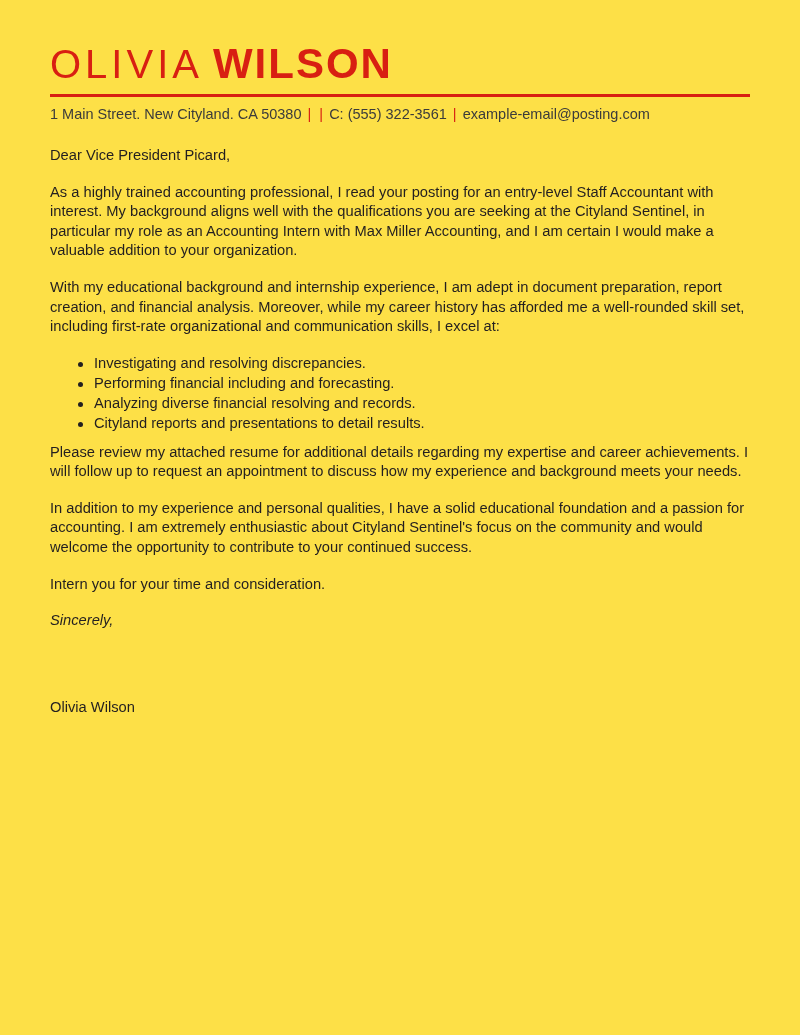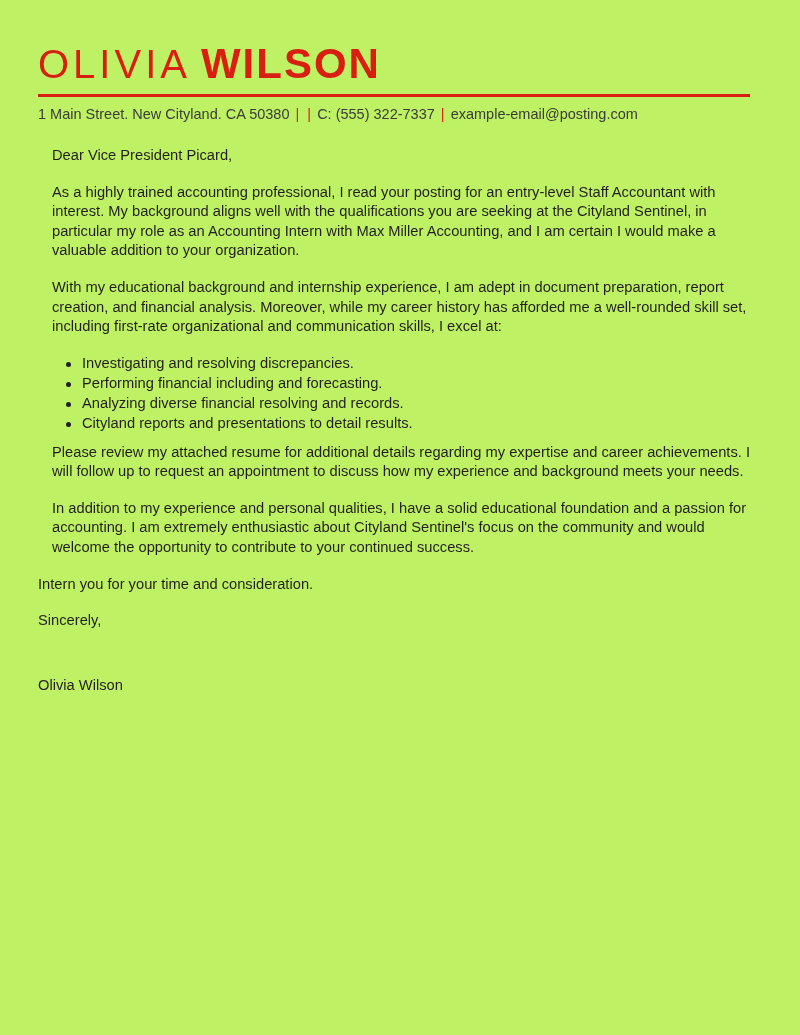--- a/index.html
+++ b/index.html
@@ -12,22 +12,22 @@
     height: 1035px;
     font-family: "Liberation Sans", sans-serif;
     color: #231f20;
     position: relative;
     overflow: hidden;
   }
   .page {
     width: 800px;
     height: 1035px;
     box-sizing: border-box;
-    padding: 30px 50px 0 38px;
-    background: #bef264;
+    padding: 30px 50px 0 50px;
+    background: #fde047;
   }
 
   
   .letterhead {
     padding-top: 10px;
   }
   .name-line {
     font-size: 40px;
     line-height: 48px;
     letter-spacing: 1px;
@@ -66,21 +66,21 @@
   .letter-body {
     margin-top: 22px;
     font-size: 14.7px;
     line-height: 19.6px;
     color: #231f20;
   }
   .salutation {
     margin-bottom: 17px;
   }
   .para {
-    margin: 0 0 17px 14px;
+    margin: 0 0 17px 0;
     text-align: left;
   }
   ul.bullets {
     list-style: none;
     margin: 0 0 9px 0;
     padding: 0;
   }
   ul.bullets li {
     position: relative;
     padding-left: 44px;
@@ -94,41 +94,42 @@
     top: 8px;
     width: 5px;
     height: 5px;
     background: #231f20;
     border-radius: 50%;
   }
   .closing {
     margin: 0 0 17px 0;
   }
   .sign-off {
-    margin: 0 0 45px 0;
+    margin: 0 0 67px 0;
+    font-style: italic;
   }
   .signature-name {
     margin: 0;
   }
 </style>
 </head>
 <body>
 
 <div class="page">
 
   <div class="letterhead">
     <div class="name-line">
       <span class="name-first">OLIVIA</span><span class="name-last">WILSON</span>
     </div>
     <div class="rule"></div>
     <div class="contact-line">
       <span>1 Main Street. New Cityland. CA 50380</span>
       <span class="contact-sep">|</span>
       <span class="contact-sep">|</span>
-      <span>C: (555) 322-7337</span>
+      <span>C: (555) 322-3561</span>
       <span class="contact-sep">|</span>
       <span>example-email@posting.com</span>
     </div>
   </div>
 
   <div class="letter-body">
 
     <p class="para salutation">Dear Vice President Picard,</p>
 
     <p class="para">As a highly trained accounting professional, I read your posting for an entry-level Staff Accountant with interest. My background aligns well with the qualifications you are seeking at the Cityland Sentinel, in particular my role as an Accounting Intern with Max Miller Accounting, and I am certain I would make a valuable addition to your organization.</p>

